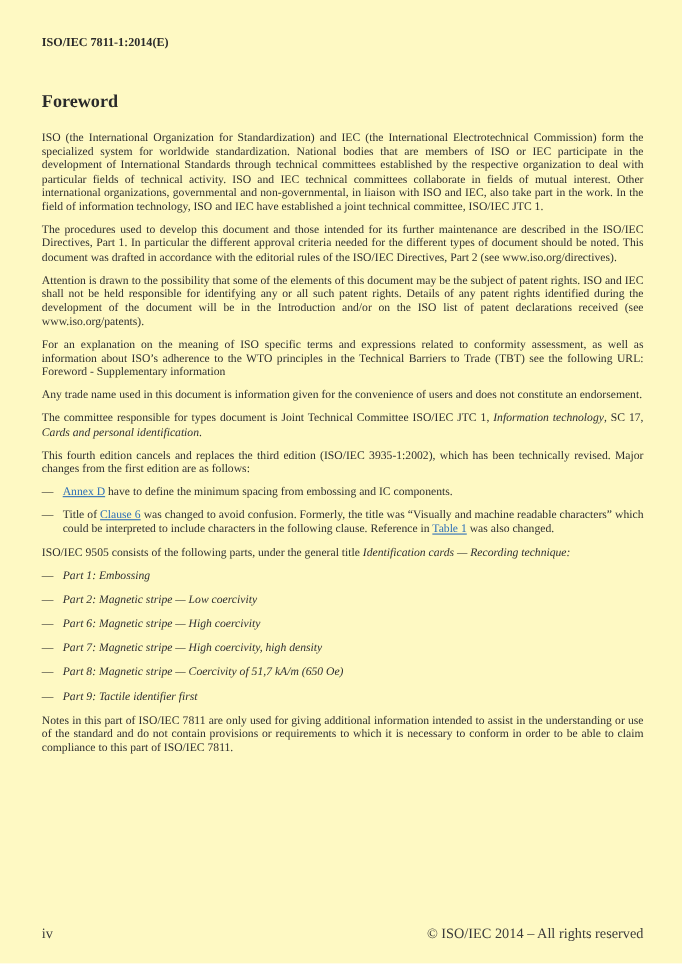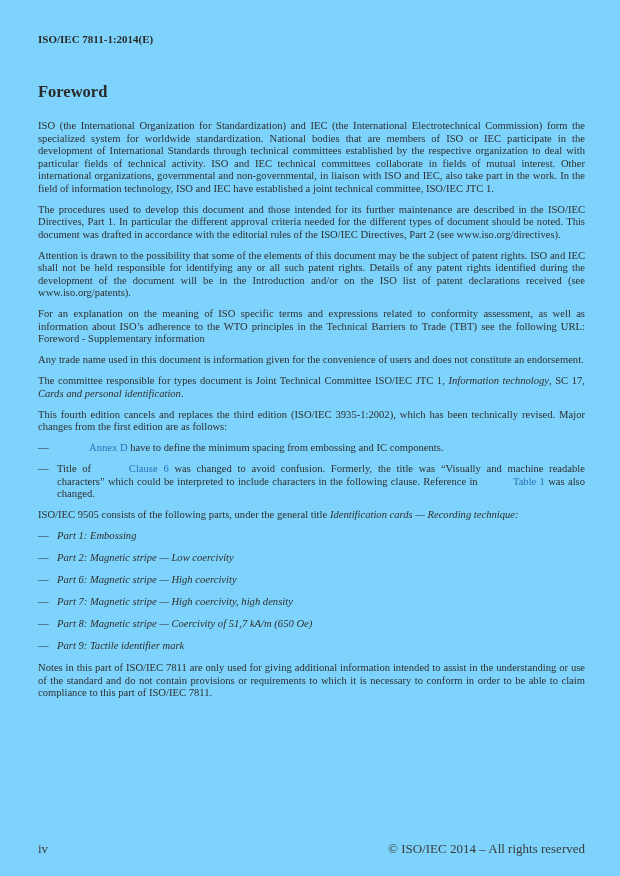--- a/index.html
+++ b/index.html
@@ -1,21 +1,21 @@
 <!DOCTYPE html>
 <html><head>
 <meta charset="utf-8">
 <style>
   * { margin: 0; padding: 0; box-sizing: border-box; }
   html, body { background: #ffffff; }
   .page {
     position: relative;
     width: 620px;
     height: 876px;
-    background: #7dd3fc;
+    background: #fef9c3;
     font-family: "Liberation Serif", "DejaVu Serif", serif;
     color: #2f2f2f;
     overflow: hidden;
   }
   .content {
     position: absolute;
     left: 38px;
     top: 0;
     width: 547px;
   }
@@ -34,22 +34,22 @@
   }
   p.body {
     font-size: 10.6px;
     line-height: 12.5px;
     text-align: justify;
     margin-bottom: 8.5px;
   }
   .italic { font-style: italic; }
   a.link {
     color: #2e6fb7;
+    text-decoration: underline;
     cursor: pointer;
-    margin-left: 32px;
   }
   .dash-item {
     position: relative;
     padding-left: 19px;
     font-size: 10.6px;
     line-height: 12.5px;
     text-align: justify;
     margin-bottom: 8.5px;
   }
   .dash-item .dash {
@@ -121,21 +121,21 @@
       <div class="dash-item">
         <span class="dash">—</span><span class="part-text">Part 6: Magnetic stripe — High coercivity</span>
       </div>
       <div class="dash-item">
         <span class="dash">—</span><span class="part-text">Part 7: Magnetic stripe — High coercivity, high density</span>
       </div>
       <div class="dash-item">
         <span class="dash">—</span><span class="part-text">Part 8: Magnetic stripe — Coercivity of 51,7 kA/m (650 Oe)</span>
       </div>
       <div class="dash-item">
-        <span class="dash">—</span><span class="part-text">Part 9: Tactile identifier mark</span>
+        <span class="dash">—</span><span class="part-text">Part 9: Tactile identifier first</span>
       </div>
     </div>
 
     <p class="body notes-para">Notes in this part of ISO/IEC 7811 are only used for giving additional information intended to assist in the understanding or use of the standard and do not contain provisions or requirements to which it is necessary to conform in order to be able to claim compliance to this part of ISO/IEC 7811.</p>
 
   </div>
 
   <div class="footer">
     <span>iv</span>
     <span>© ISO/IEC 2014 – All rights reserved</span>

